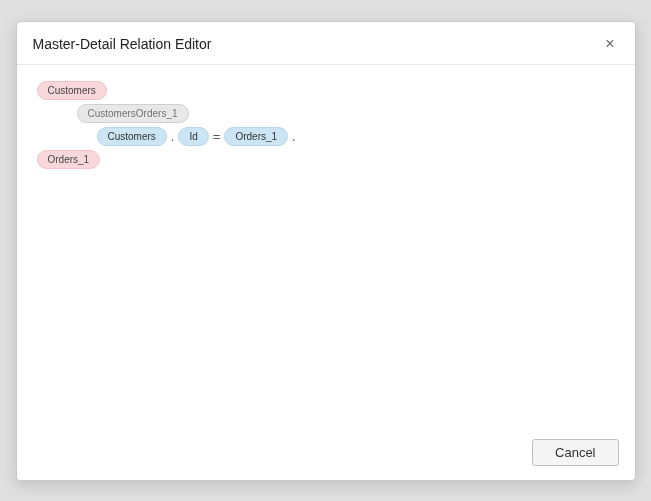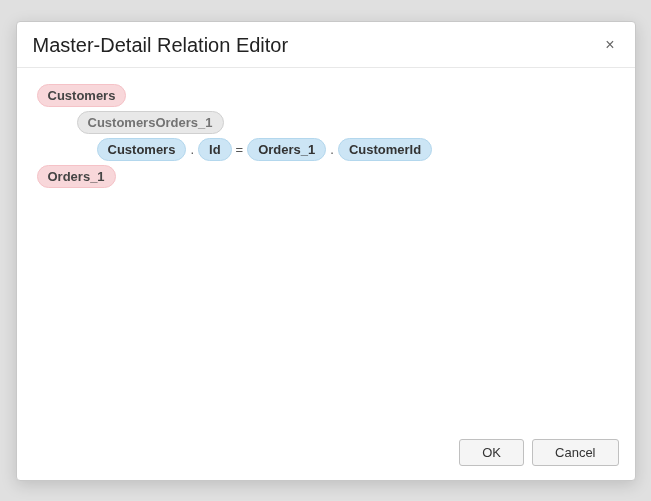--- a/index.html
+++ b/index.html
@@ -32,21 +32,21 @@
 
     .dialog-header {
       display: flex;
       align-items: center;
       justify-content: space-between;
       padding: 12px 16px 10px 16px;
       border-bottom: 1px solid #e8e8e8;
     }
 
     .dialog-title {
-      font-size: 20px;
+      font-size: 14px;
       font-weight: 400;
       color: #222;
     }
 
     .close-btn {
       background: none;
       border: none;
       cursor: pointer;
       font-size: 16px;
       color: #666;
@@ -77,22 +77,22 @@
 
     .indent-2 {
       margin-left: 60px;
     }
 
     .tag {
       display: inline-flex;
       align-items: center;
       padding: 3px 10px;
       border-radius: 12px;
-      font-size: 13px;
-      font-weight: 700;
+      font-size: 10px;
+      font-weight: 400;
     }
 
     .tag-pink {
       background: #f8d7da;
       border: 1px solid #f5c2c7;
       color: #444;
     }
 
     .tag-blue {
       background: #cce5f5;
@@ -159,27 +159,25 @@
         <span class="tag tag-plain">CustomersOrders_1</span>
       </div>
 
       <div class="tree-row indent-2">
         <span class="tag tag-blue">Customers</span>
         <span class="separator">.</span>
         <span class="tag tag-blue">Id</span>
         <span class="separator">=</span>
         <span class="tag tag-blue">Orders_1</span>
         <span class="separator">.</span>
-        <span class="tag tag-blue">CustomerId</span>
       </div>
 
       <div class="tree-row">
         <span class="tag tag-pink">Orders_1</span>
       </div>
 
     </div>
   </div>
 
   <div class="dialog-footer">
-    <button class="btn btn-ok">OK</button>
     <button class="btn btn-cancel">Cancel</button>
   </div>
 </div>
 
 </body></html>

